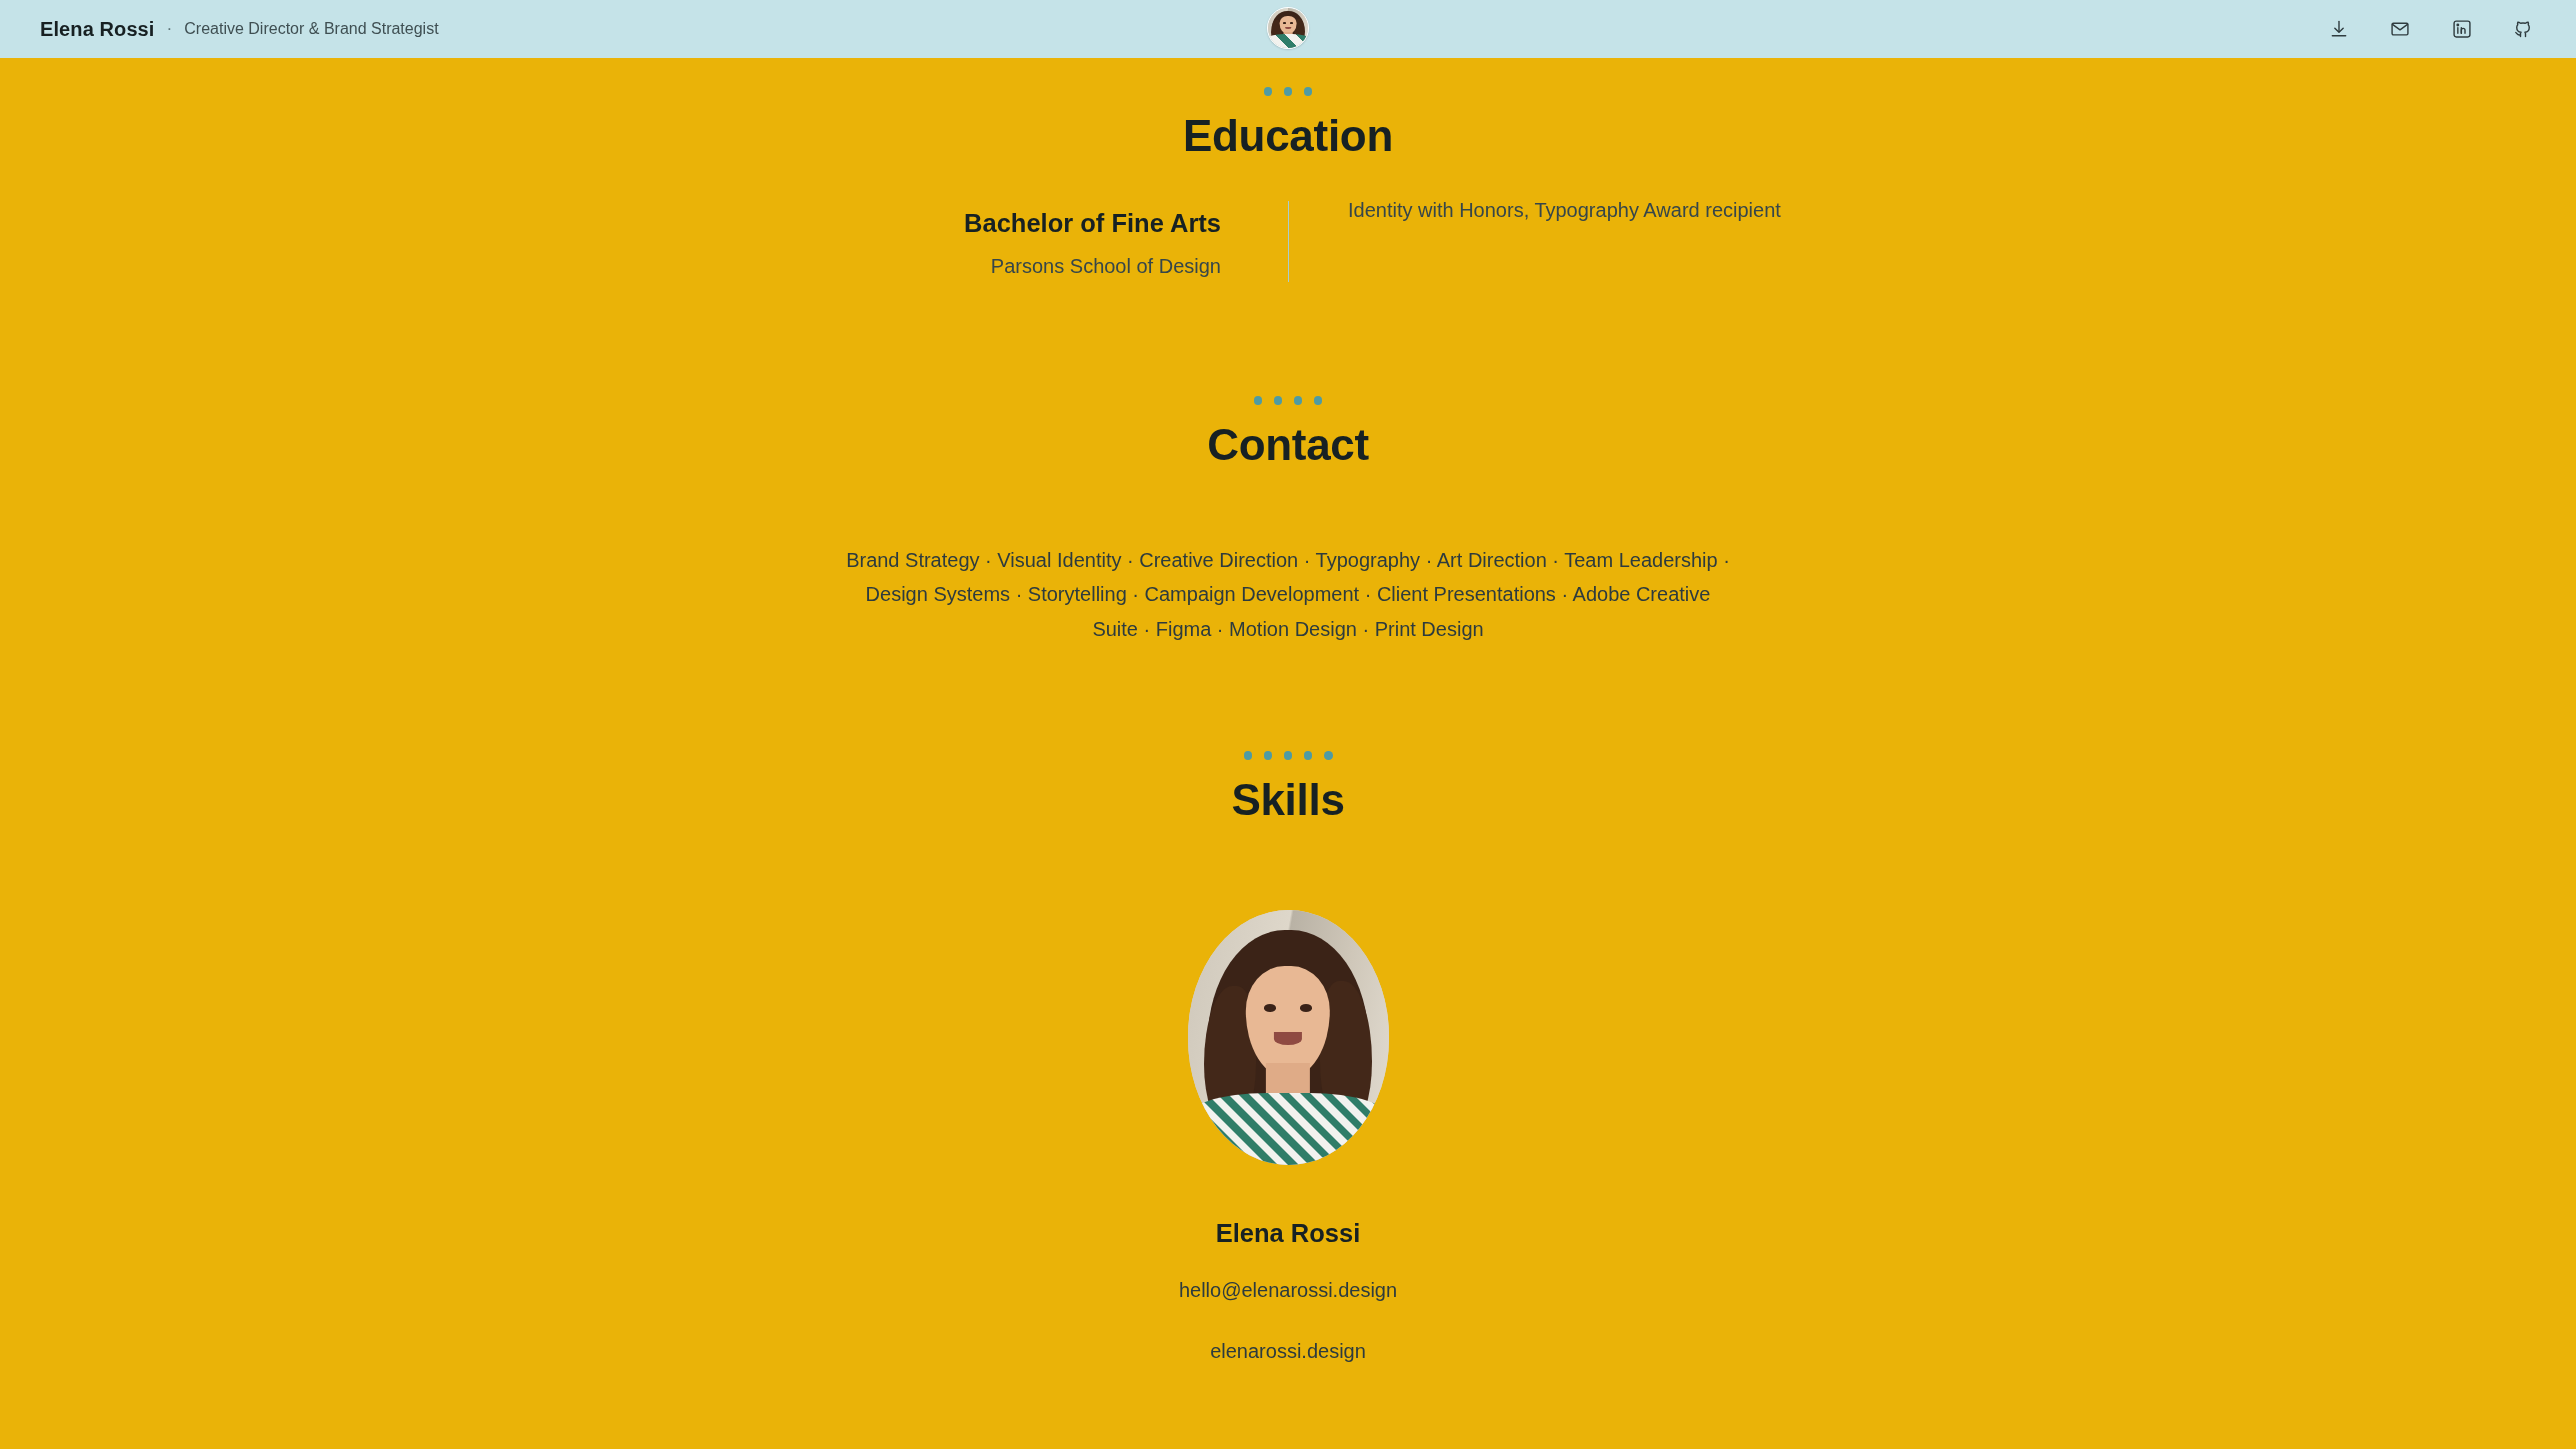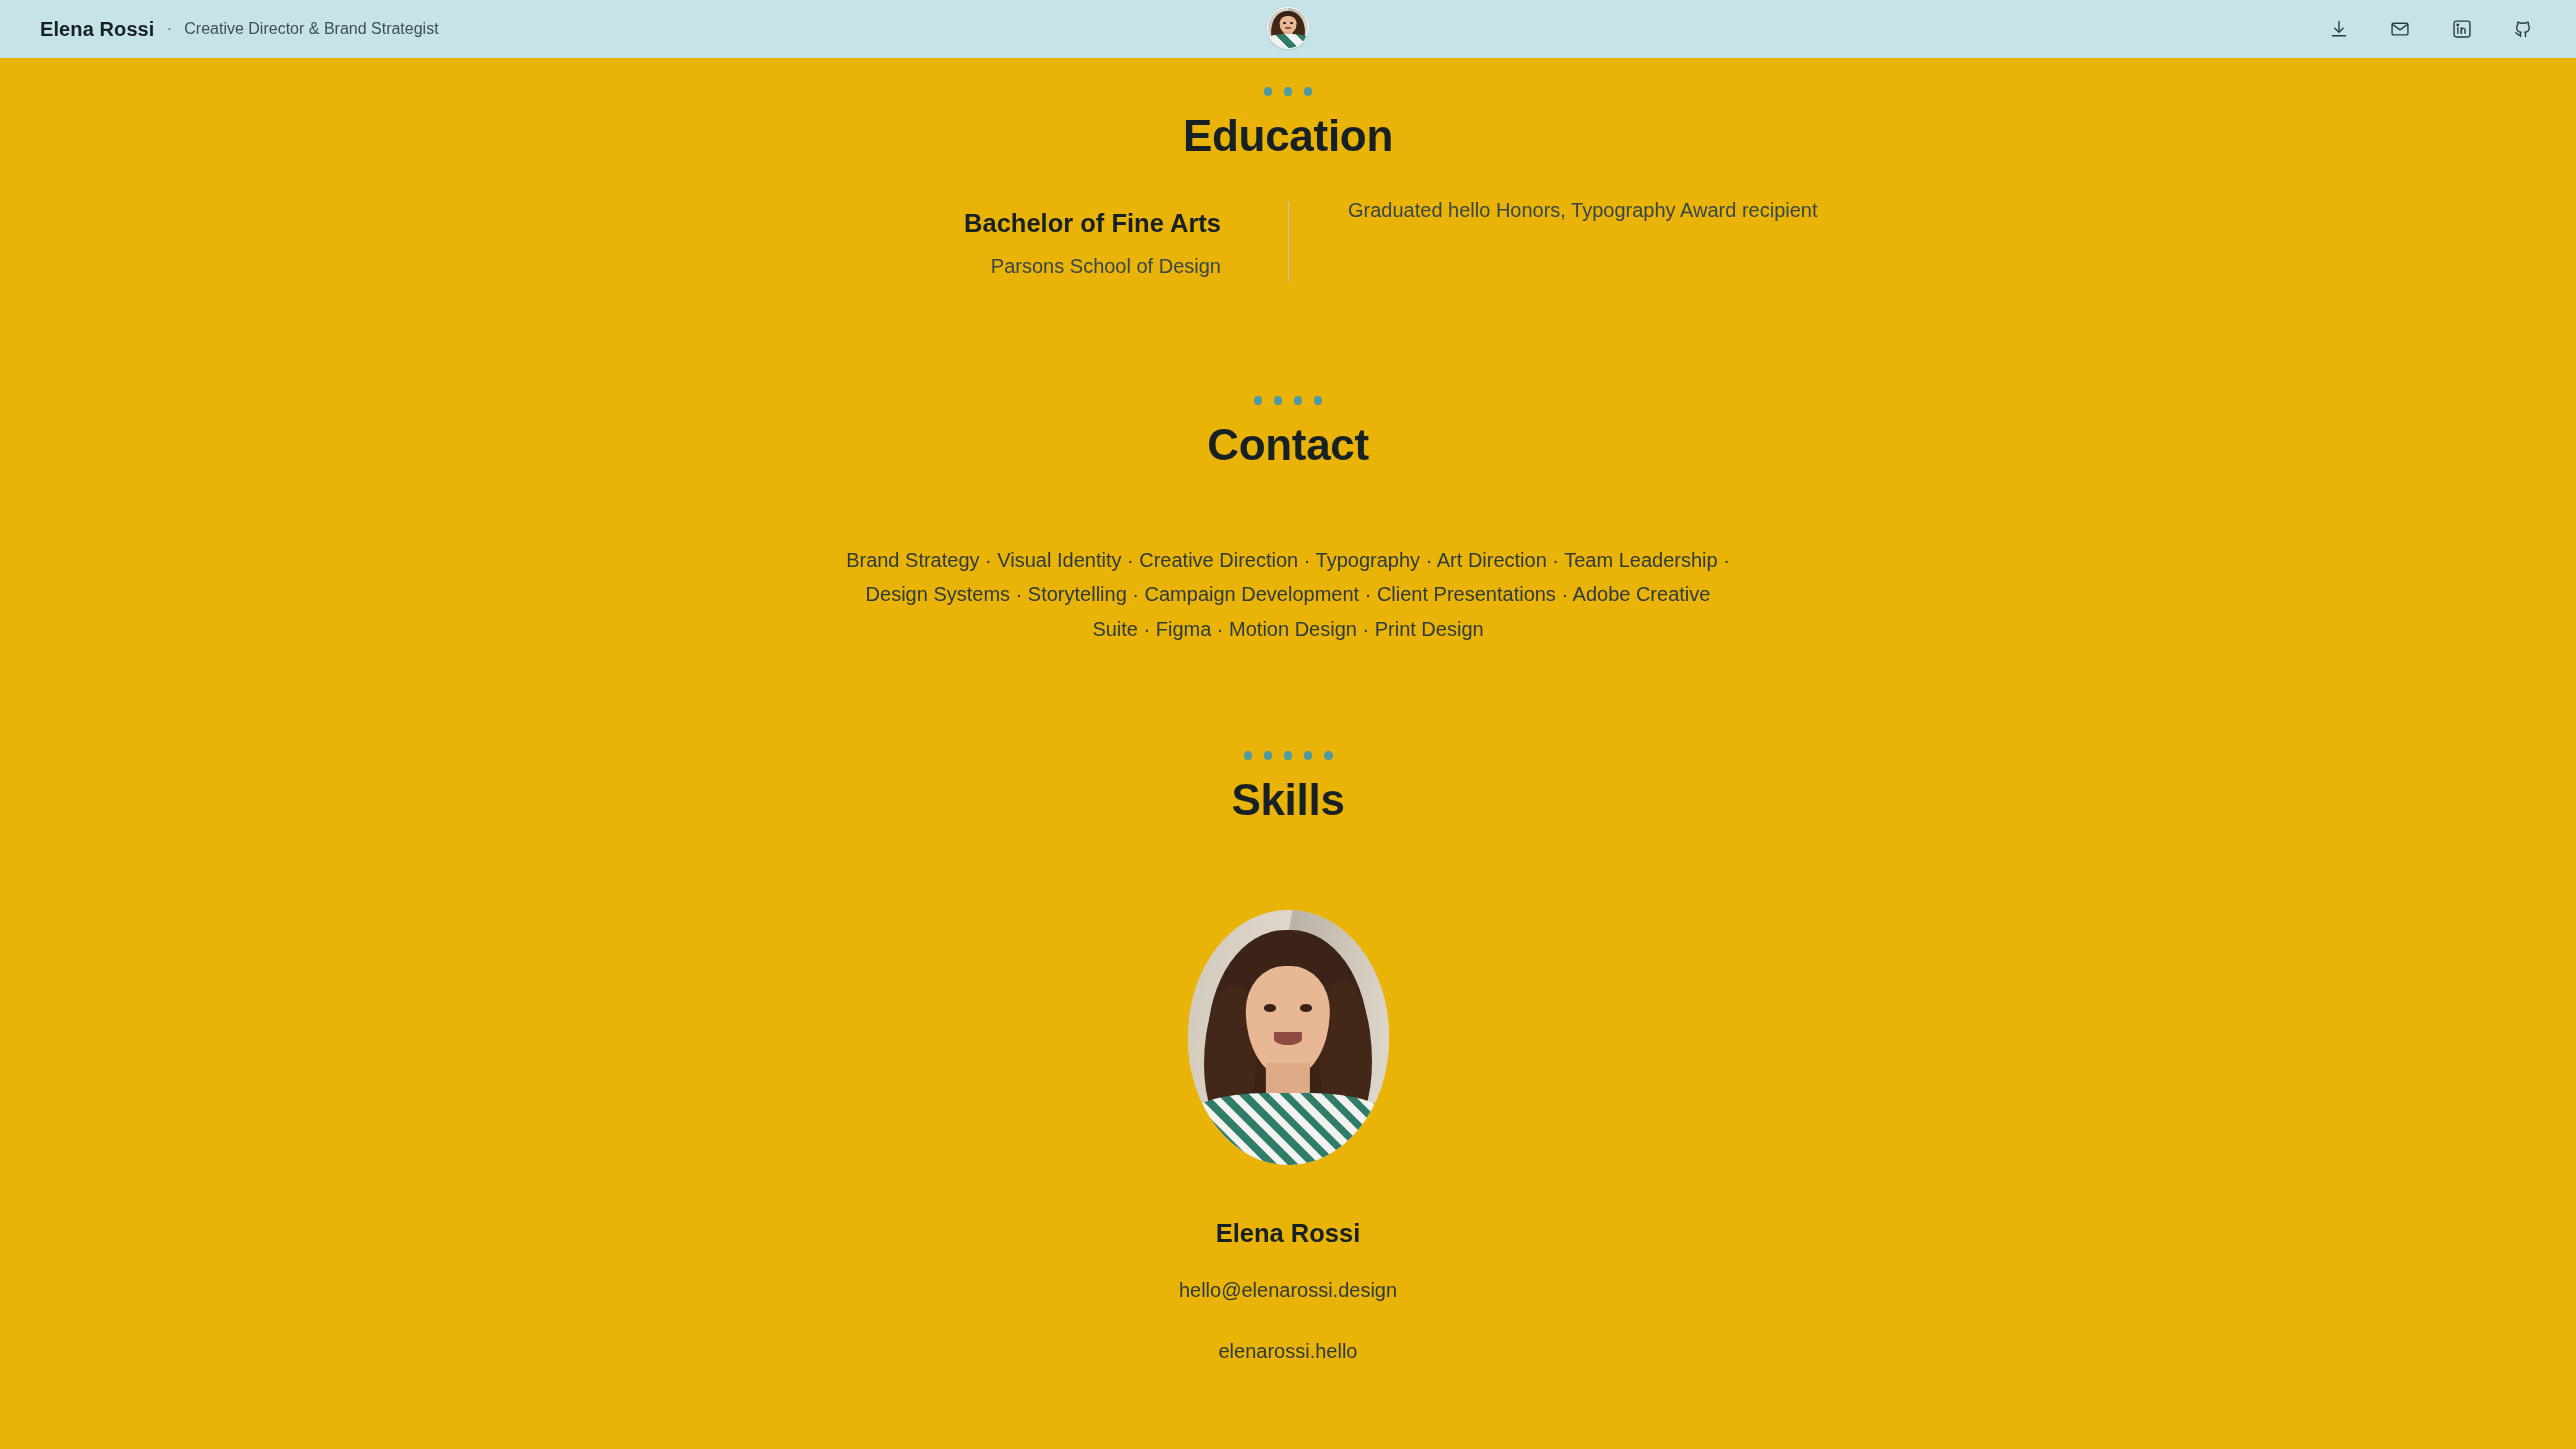--- a/index.html
+++ b/index.html
@@ -320,21 +320,21 @@
   <div class="section" id="education">
     <div class="dots">
       <i></i>
         <i></i>
         <i></i>
     </div>
     <div class="sec-title">Education</div>
   </div>
 
   <div class="edu-clip">
-    <div class="edu-note" style="position:absolute;left:1348px;top:-4px;width:604px;text-align:left;">Graduated hello Honors, Typography Award recipient</div>
+    <div class="edu-note" style="position:absolute;left:1348px;top:-4px;width:604px;text-align:left;">Identity with Honors, Typography Award recipient</div>
   </div>
 
   <div class="edu-divider"></div>
 
   <div class="edu-left">
     <div class="edu-degree">Bachelor of Fine Arts</div>
     <div class="edu-school">Parsons School of Design</div>
   </div>
 
   <div class="section" id="skills">
@@ -368,17 +368,17 @@
         <div class="eye-l"></div>
         <div class="eye-r"></div>
         <div class="smile"></div>
         <div class="neck"></div>
         <div class="blouse"></div>
       </div>
     </div>
 
     <div class="contact-name">Elena Rossi</div>
     <div class="contact-email">hello@elenarossi.design</div>
-    <div class="contact-site">elenarossi.hello</div>
+    <div class="contact-site">elenarossi.design</div>
   </div>
 
 </div>
 
 
 </body></html>

